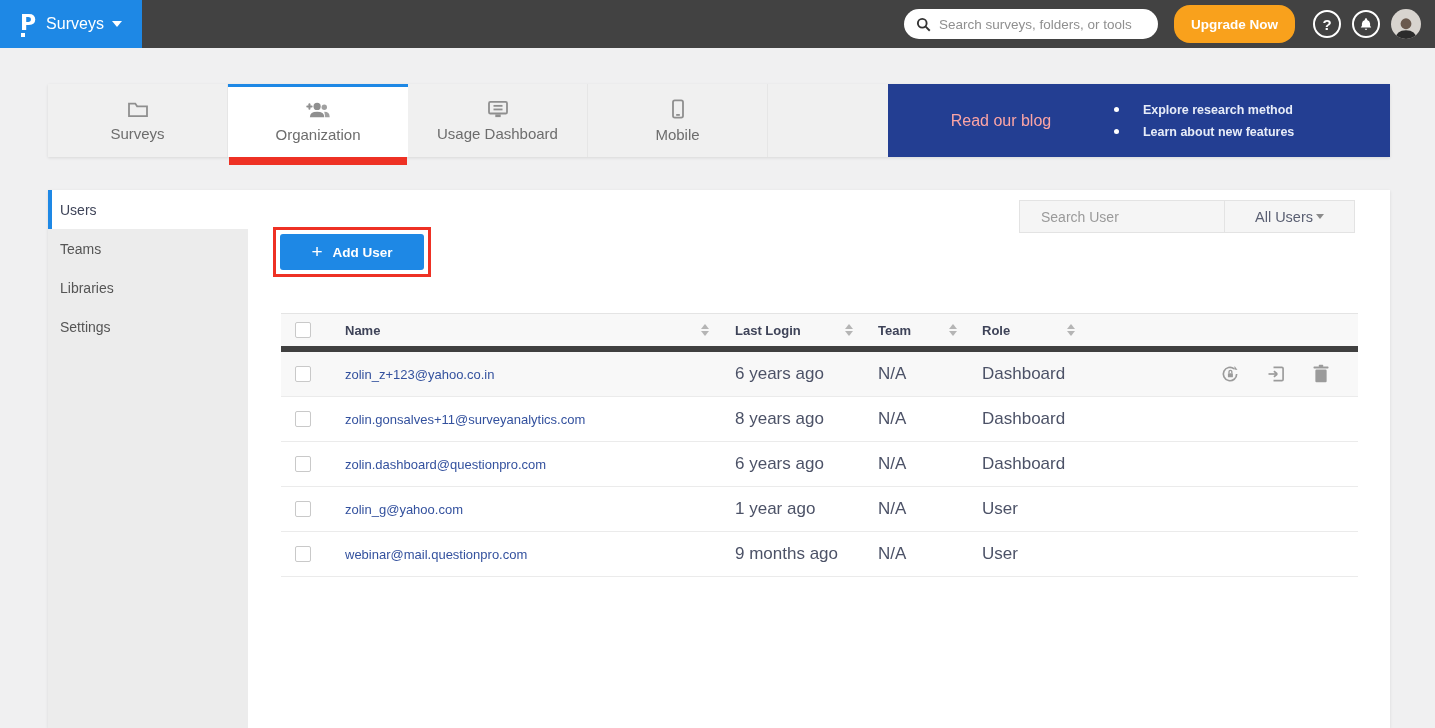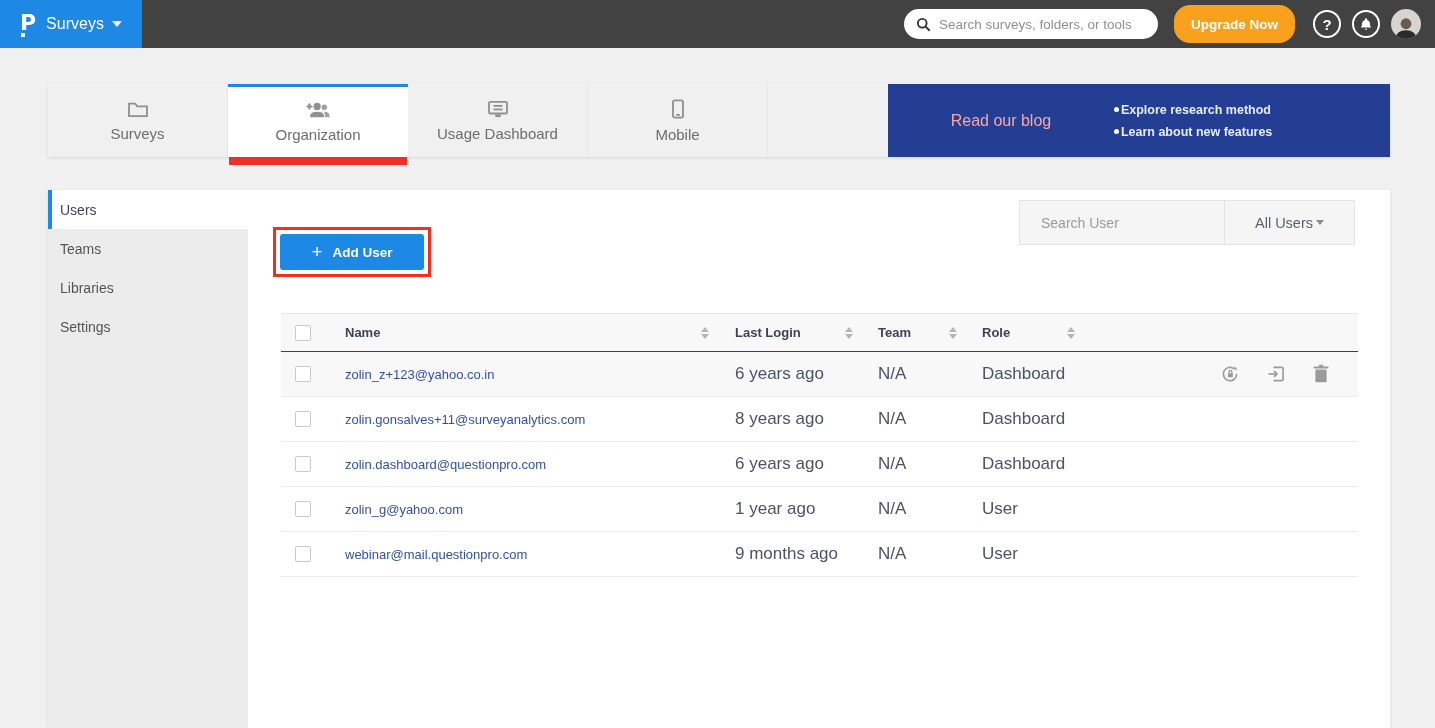--- a/index.html
+++ b/index.html
@@ -86,21 +86,21 @@
   
   .banner {
     position:absolute; left:840px; top:0; width:502px; height:73px;
     background:#233e92; display:flex; align-items:center;
   }
   .banner-title {
     width:45%; text-align:center; color:#fca5a5; font-size:16px; cursor:pointer;
   }
   .banner-bullets { flex:1; padding-right:30px; }
   .banner-bullet {
-    display:flex; align-items:center; gap:2px;
+    display:flex; align-items:center; gap:24px;
     color:#e7ecf8; font-size:12.5px; line-height:22px; font-weight:bold;
   }
   .banner-bullet .dot {
     width:5px; height:5px; border-radius:50%; background:#fff; flex:none;
   }
 
   
   .panel {
     position:absolute; left:48px; top:190px; width:1342px; height:538px;
     background:#fff; box-shadow:0 1px 3px rgba(0,0,0,0.10);
@@ -111,21 +111,21 @@
   .side-item {
     height:39px; display:flex; align-items:center; padding-left:8px;
     font-size:14px; color:#555; cursor:pointer; border-left:4px solid transparent;
   }
   .side-item.active {
     background:#fff; border-left:4px solid #1e88e5; color:#3e4358;
   }
 
   
   .user-tools {
-    position:absolute; top:10px; right:35px; height:45px; display:flex;
+    position:absolute; top:10px; right:35px; height:33px; display:flex;
     border:1px solid #e3e3e3; background:#f5f5f5;
   }
   .user-search {
     width:204px; display:flex; align-items:center; gap:9px; padding:0 12px;
   }
   .user-search input {
     border:none; outline:none; background:transparent; flex:1; font-size:14px;
     color:#555; font-family:"Liberation Sans", sans-serif;
   }
   .user-search input::placeholder { color:#9a9a9a; }
@@ -148,21 +148,21 @@
     color:#fff; font-size:13.5px; font-weight:bold; cursor:pointer;
     display:flex; align-items:center; justify-content:center; gap:10px;
     font-family:"Liberation Sans", sans-serif;
   }
   .plus-glyph { font-size:19px; font-weight:normal; line-height:16px; }
 
   
   .users-table { position:absolute; left:233px; top:123px; width:1077px; }
   .t-row { display:flex; align-items:center; height:45px; border-bottom:1px solid #ebebeb; background:#fff; }
   .t-row.header {
-    height:39px; background:#f8f8f8; border-top:1px solid #e4e4e4; border-bottom:1px solid #404040;
+    height:39px; background:#f8f8f8; border-top:1px solid #e4e4e4; border-bottom:6px solid #404040;
   }
   .t-row.hovered { background:#f8f8f8; }
   .col-cb { width:50px; display:flex; align-items:center; padding-left:14px; }
   .col-name { width:388px; display:flex; align-items:center; justify-content:space-between; padding-left:14px; }
   .col-login { width:144px; display:flex; align-items:center; justify-content:space-between; padding-left:16px; }
   .col-team { width:104px; display:flex; align-items:center; justify-content:space-between; padding-left:15px; }
   .col-role { width:118px; display:flex; align-items:center; justify-content:space-between; padding-left:15px; }
   .col-actions { flex:1; display:flex; align-items:center; justify-content:flex-end; gap:26px; padding-right:28px; }
   .header .hlabel { font-size:13px; font-weight:bold; color:#3e4358; }
   .cell-text { font-size:17px; color:#4c5267; }

